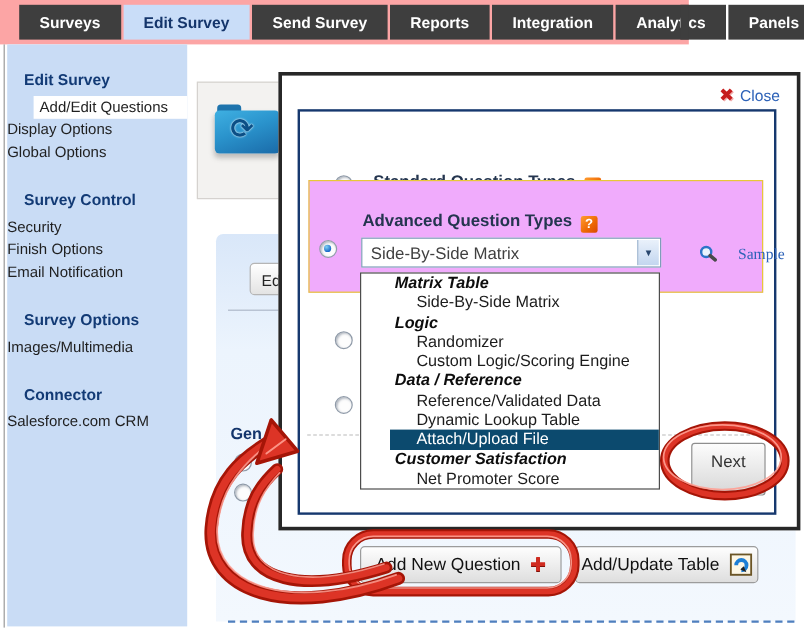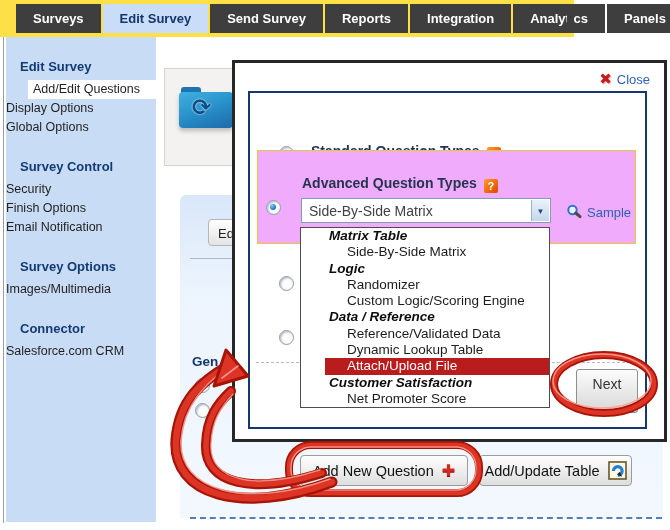--- a/index.html
+++ b/index.html
@@ -1,21 +1,21 @@
 <!DOCTYPE html>
 <html><head>
 <meta charset="utf-8">
 <style>
   html,body{margin:0;padding:0;}
   body{width:670px;height:530px;position:relative;overflow:hidden;background:#ffffff;
        font-family:"Liberation Sans","DejaVu Sans",sans-serif;}
   .abs{position:absolute;}
 
   
-  #topnav{left:0;top:0;width:574px;height:37px;background:#fde047;}
+  #topnav{left:0;top:0;width:574px;height:37px;background:#fca5a5;}
   #nav-tabs{position:absolute;left:16px;top:4px;display:flex;gap:2px;height:29px;}
   .tab{background:#3e3e3e;color:#ffffff;font-weight:bold;font-size:13px;line-height:29px;
        padding:0 17px;white-space:nowrap;cursor:pointer;}
   .tab.active{background:#c9ddf8;color:#14356b;}
   #tab-stub{right:0;top:4px;width:7px;height:29px;background:#3e3e3e;}
 
   
   #left-edge{left:3px;top:37px;width:1px;height:486px;background:#9a9a9a;}
 
   
@@ -76,38 +76,38 @@
   #yellow-box{position:absolute;left:7px;top:57px;width:377px;height:92px;background:#f0abfc;
       border:1px solid #e8c838;}
   #adv-label{position:absolute;left:44px;top:24px;}
   #adv-radio{left:8px;top:49px;}
   #qtype-select{position:absolute;left:43px;top:47px;width:250px;height:25px;background:#ffffff;
       border:1px solid #7f9db9;box-sizing:border-box;cursor:pointer;}
   #qtype-select-value{position:absolute;left:7px;top:4px;font-size:14px;color:#414141;white-space:nowrap;}
   #qtype-select-arrow{position:absolute;right:1px;top:1px;width:17px;height:21px;
       background:linear-gradient(#e9f1fb,#c3d6ef);border-left:1px solid #9ab2cf;text-align:center;}
   #qtype-select-arrow::after{content:"▼";font-size:8px;color:#28466e;line-height:21px;}
-  #sample-link{position:absolute;left:308px;top:53px;display:flex;align-items:center;gap:5px;cursor:pointer;}
+  #sample-link{position:absolute;left:324px;top:53px;display:flex;align-items:center;gap:17px;cursor:pointer;font-family:Liberation Serif, serif;}
   #sample-text{color:#2d62b8;font-size:13px;}
   #opt3-radio{left:29px;top:183px;}
   #opt3-fragment{position:absolute;left:60px;top:180px;width:5px;overflow:hidden;}
   #opt4-radio{left:29px;top:237px;}
   #opt4-fragment{position:absolute;left:61px;top:234px;width:8px;overflow:hidden;}
   #modal-dashes{position:absolute;left:6px;top:269px;width:384px;height:0;border-top:1px dashed #b9b9b9;}
   #next-button{position:absolute;left:326px;top:276px;width:62px;height:44px;
       background:linear-gradient(#fcfcfc,#d7d7d7);border:1px solid #8e8e8e;border-radius:3px;
       font-size:14px;color:#333;text-align:center;line-height:28px;box-sizing:border-box;cursor:pointer;}
 
   
   #dropdown-list{left:300px;top:227px;width:250px;background:#ffffff;border:1px solid #4d4d4d;
       z-index:12;box-sizing:border-box;padding-left:24px;}
   .dd-header{font-weight:bold;font-style:italic;font-size:13.5px;color:#0d0d0d;line-height:16.3px;
       padding-left:4px;white-space:nowrap;}
   .dd-item{font-size:13.5px;color:#1c1c1c;line-height:16.3px;padding-left:22px;white-space:nowrap;cursor:pointer;}
-  .dd-item.selected{background:#b91c1c;color:#ffffff;}
+  .dd-item.selected{background:#0c4a6e;color:#ffffff;}
 
   
   #annotations{left:0;top:0;width:670px;height:530px;z-index:20;pointer-events:none;}
 </style>
 </head>
 <body>
 
 <div class="abs" id="topnav">
   <div id="nav-tabs">
       <div class="tab">Surveys</div>

